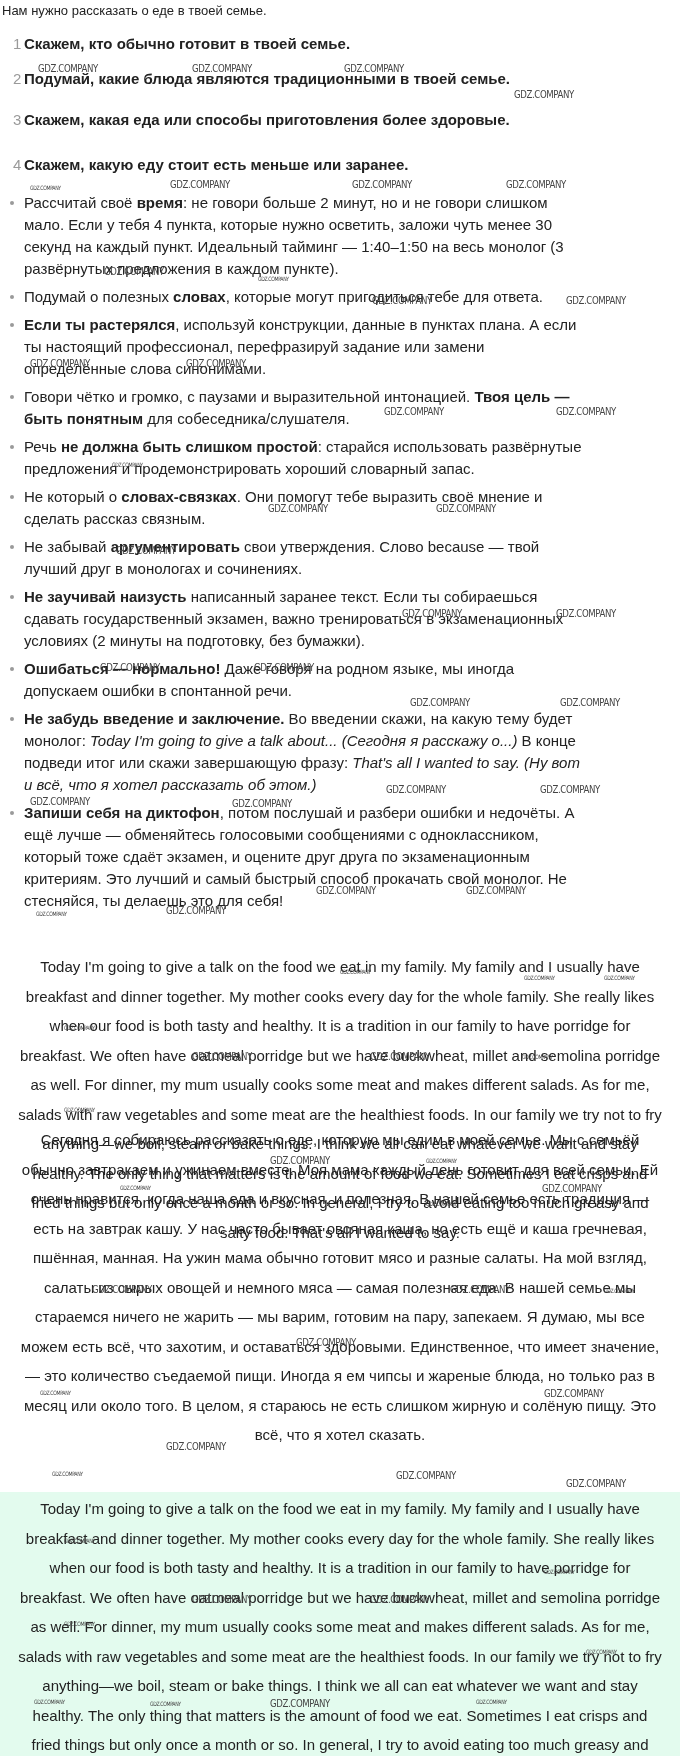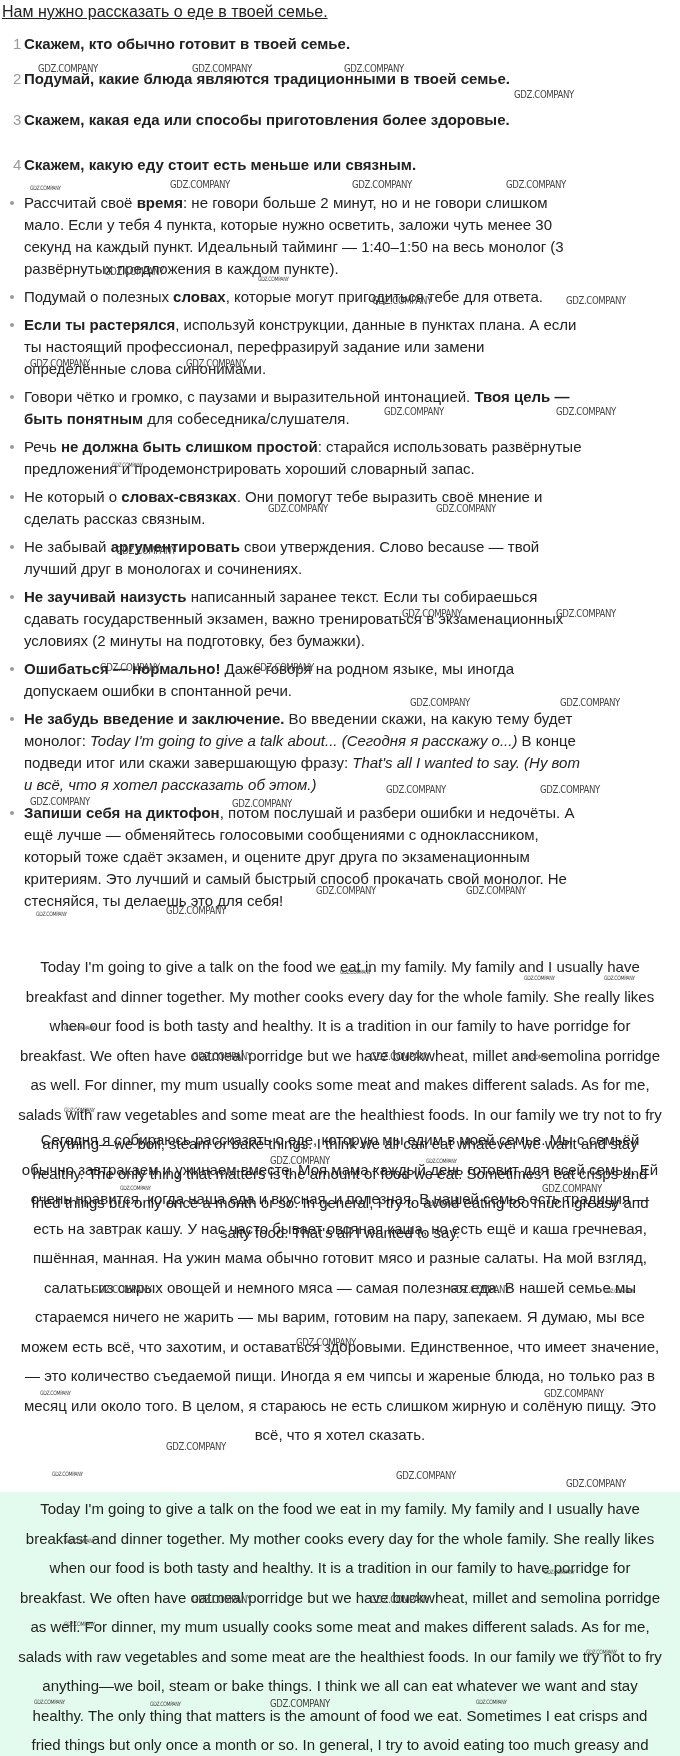--- a/index.html
+++ b/index.html
@@ -6,21 +6,21 @@
     body {
       width: 680px;
       height: 1756px;
       overflow: hidden;
       position: relative;
       font-family: "Liberation Sans", "DejaVu Sans", sans-serif;
       color: #222222;
       font-size: 15px;
     }
     .page { position: relative; width: 680px; }
-    .intro { position: absolute; left: 2px; top: 3px; font-size: 16px; text-decoration: underline; }
+    .intro { position: absolute; left: 2px; top: 3px; font-size: 13px; }
     .numlist { position: absolute; left: 0; top: 0; width: 680px; }
     .numitem { position: absolute; left: 0; font-size: 15px; white-space: nowrap; }
     .numitem .num { position: absolute; left: 13px; color: #9a9a9a; }
     .numitem .txt { position: absolute; left: 24px; font-weight: bold; }
     .tips { position: absolute; left: 0; top: 192px; width: 596px; }
     .tip {
       position: relative;
       padding-left: 24px;
       padding-right: 6px;
       font-size: 15px;
@@ -70,21 +70,21 @@
     <div class="numitem" style="top:70px">
       <span class="num">2</span>
       <span class="txt">Подумай, какие блюда являются традиционными в твоей семье.</span>
     </div>
     <div class="numitem" style="top:111px">
       <span class="num">3</span>
       <span class="txt">Скажем, какая еда или способы приготовления более здоровые.</span>
     </div>
     <div class="numitem" style="top:156px">
       <span class="num">4</span>
-      <span class="txt">Скажем, какую еду стоит есть меньше или связным.</span>
+      <span class="txt">Скажем, какую еду стоит есть меньше или заранее.</span>
     </div>
   </div>
 
   <div class="tips">
     <div class="tip">
       <span class="bullet"></span>
       <span>Рассчитай своё </span><b>время</b><span>: не говори больше 2 минут, но и не говори слишком мало. Если у тебя 4 пункта, которые нужно осветить, заложи чуть менее 30 секунд на каждый пункт. Идеальный тайминг — 1:40–1:50 на весь монолог (3 развёрнутых предложения в каждом пункте).</span>
     </div>
     <div class="tip">
       <span class="bullet"></span>

